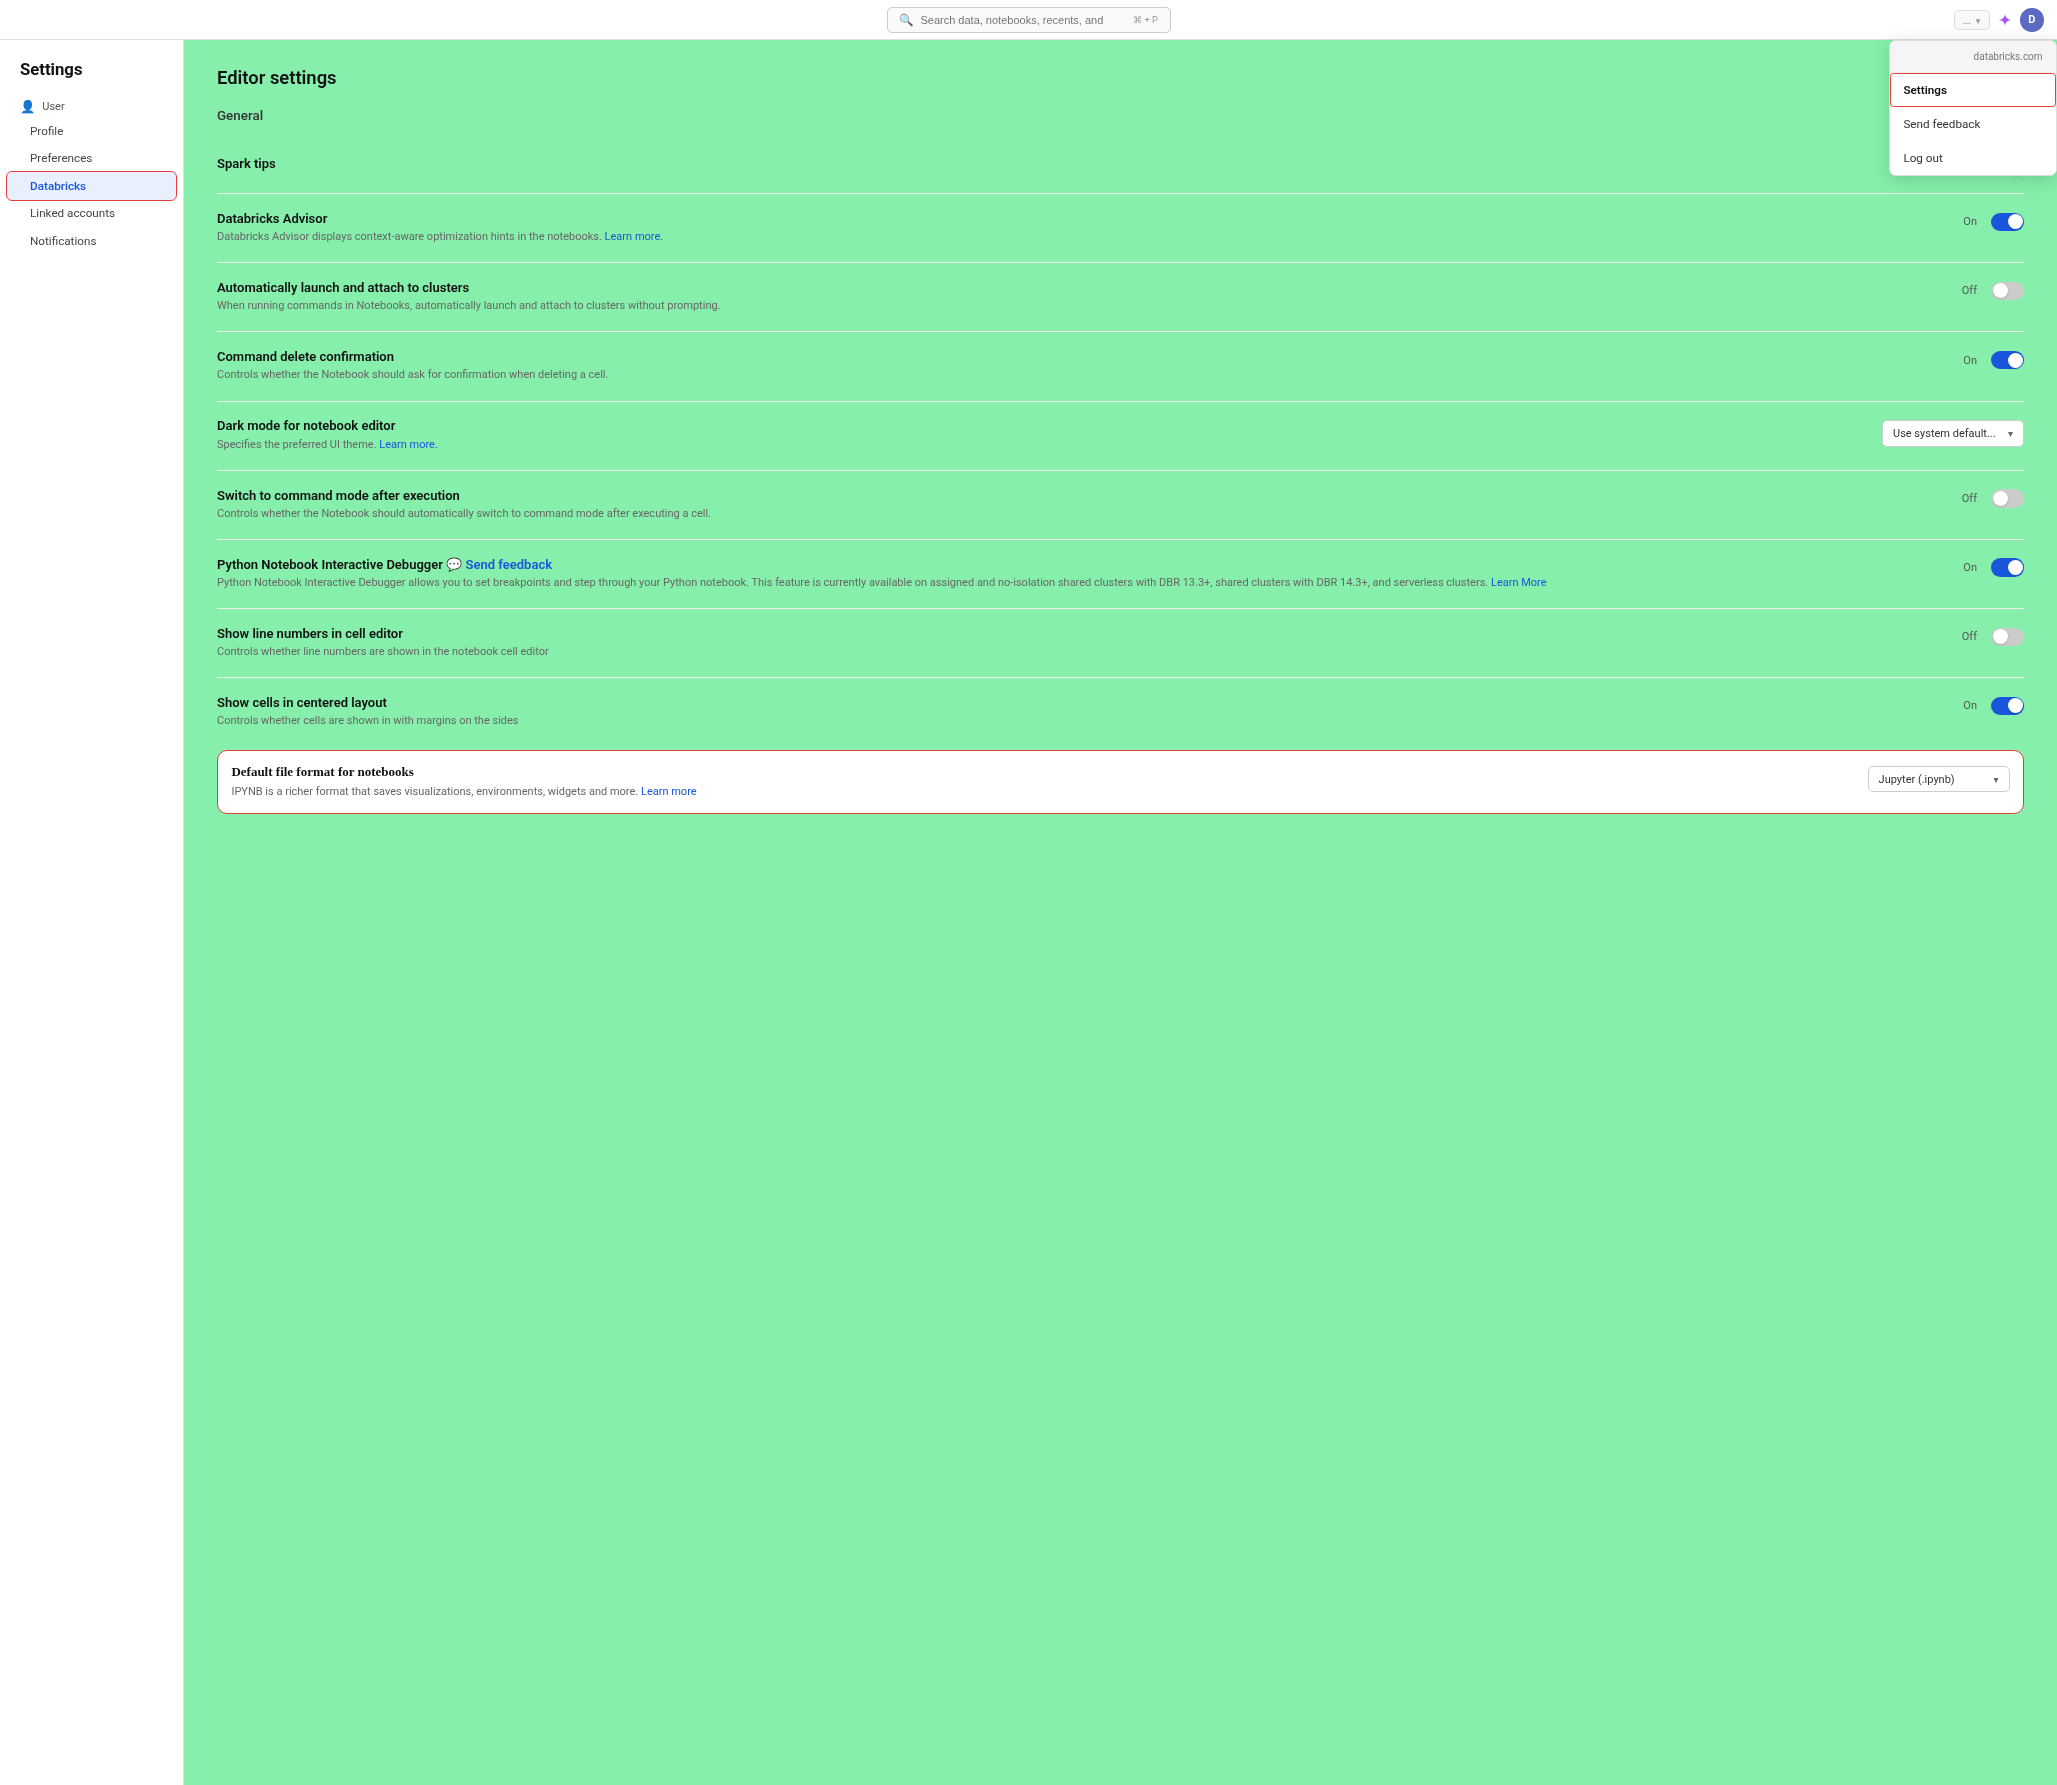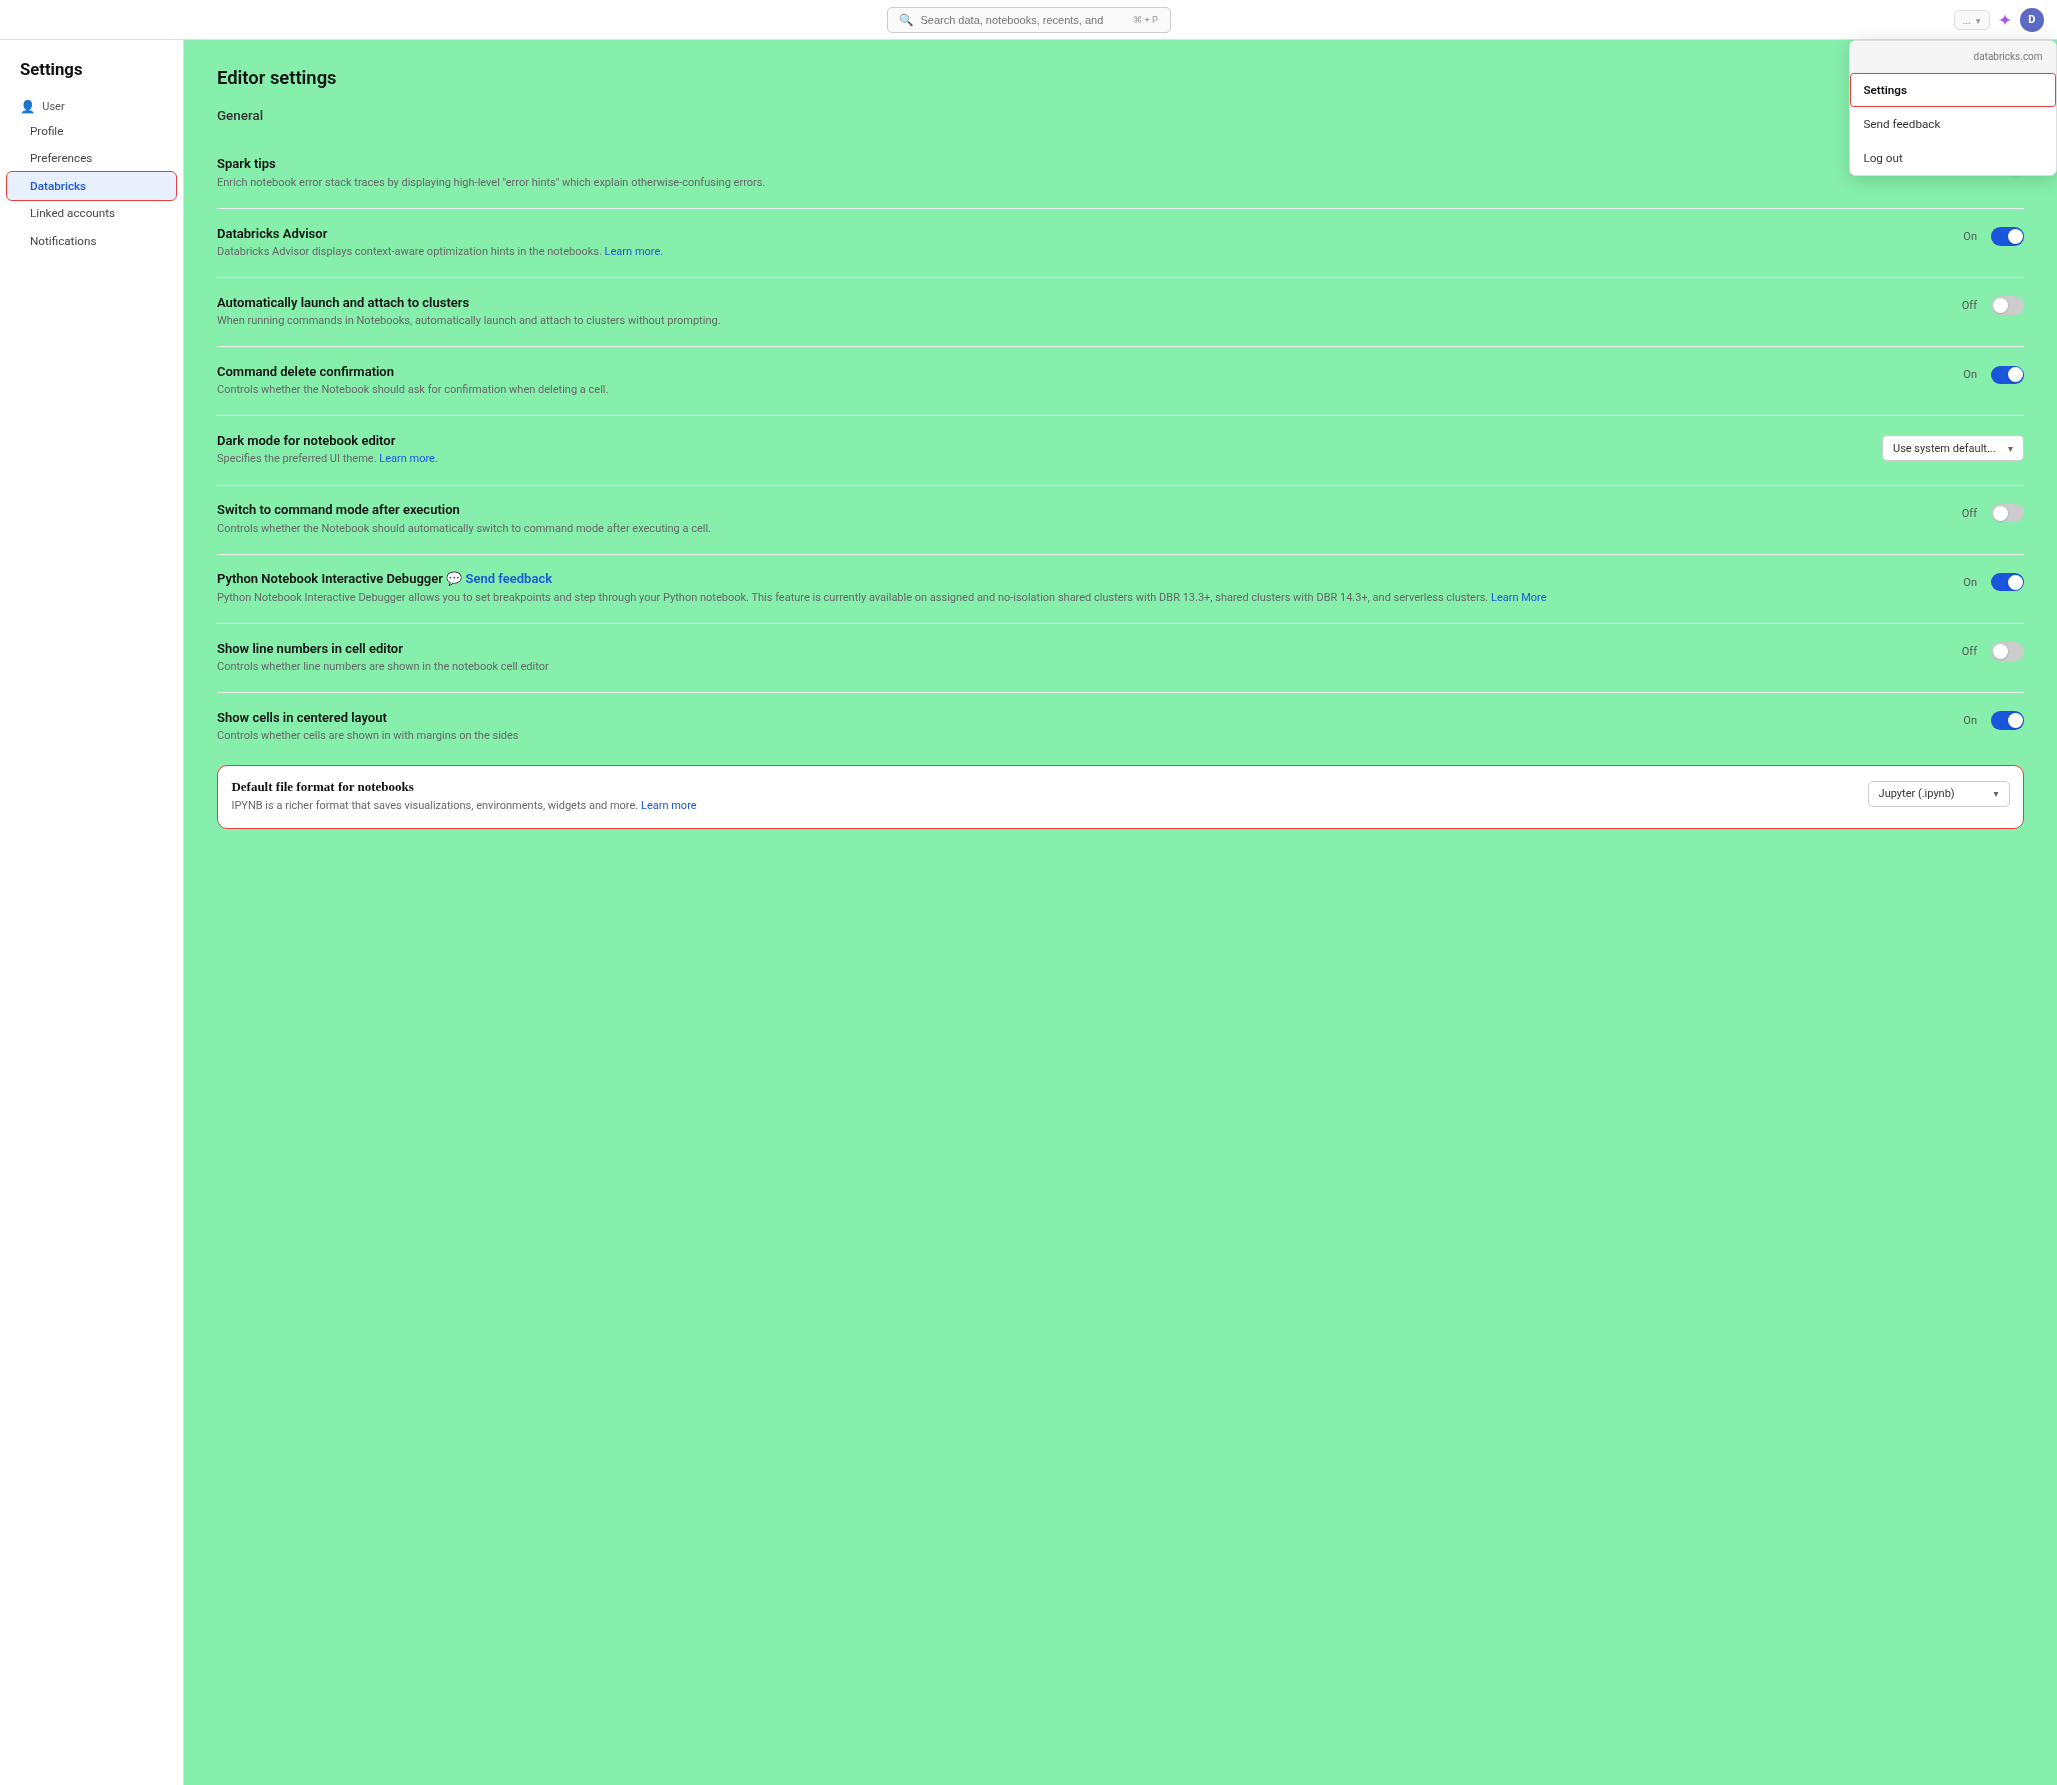--- a/index.html
+++ b/index.html
@@ -119,21 +119,21 @@
 
     
     .setting-row.highlighted {
       border: 1.7px solid #e53e3e; border-radius: 10px; padding: 13.4px; margin: 3.3px 0;
       background: #fff;
     }
     .setting-row.highlighted .setting-title { color: #111; font-family: Liberation Serif, serif; }
 
     
     .dropdown-overlay {
-      position: fixed; top: 40px; right: 0; width: 208px;
+      position: fixed; top: 40px; right: 0; width: 168px;
       background: #fff; border: 0.8px solid #ddd; border-radius: 6.7px;
       box-shadow: 0 3.3px 16.7px rgba(0,0,0,0.15); z-index: 200; overflow: hidden;
     }
     .dropdown-overlay-header {
       padding: 10px 13.4px; background: #f5f5f5;
       font-size: 10px; color: #777; border-bottom: 0.8px solid #eee;
       text-align: right;
     }
     .dropdown-overlay-item {
       padding: 10px 13.4px; font-size: 11.7px; color: #333; cursor: pointer;
@@ -187,21 +187,20 @@
   </div>
 
   <div class="main">
     <div class="page-title">Editor settings</div>
     <div class="section-label">General</div>
 
     <div id="settings-container">
         <div class="setting-row">
     <div class="setting-info">
       <div class="setting-title">Spark tips</div>
-      <div class="setting-desc"><span>Enrich notebook error stack traces by displaying high-level "error hints" which explain otherwise-confusing errors.</span></div>
     </div>
 
       <div class="setting-control">
         <span class="control-label">On</span>
         <label class="toggle on">
           <input type="checkbox" checked="" style="">
           <span class="toggle-slider"></span>
         </label>
       </div>
     </div>

